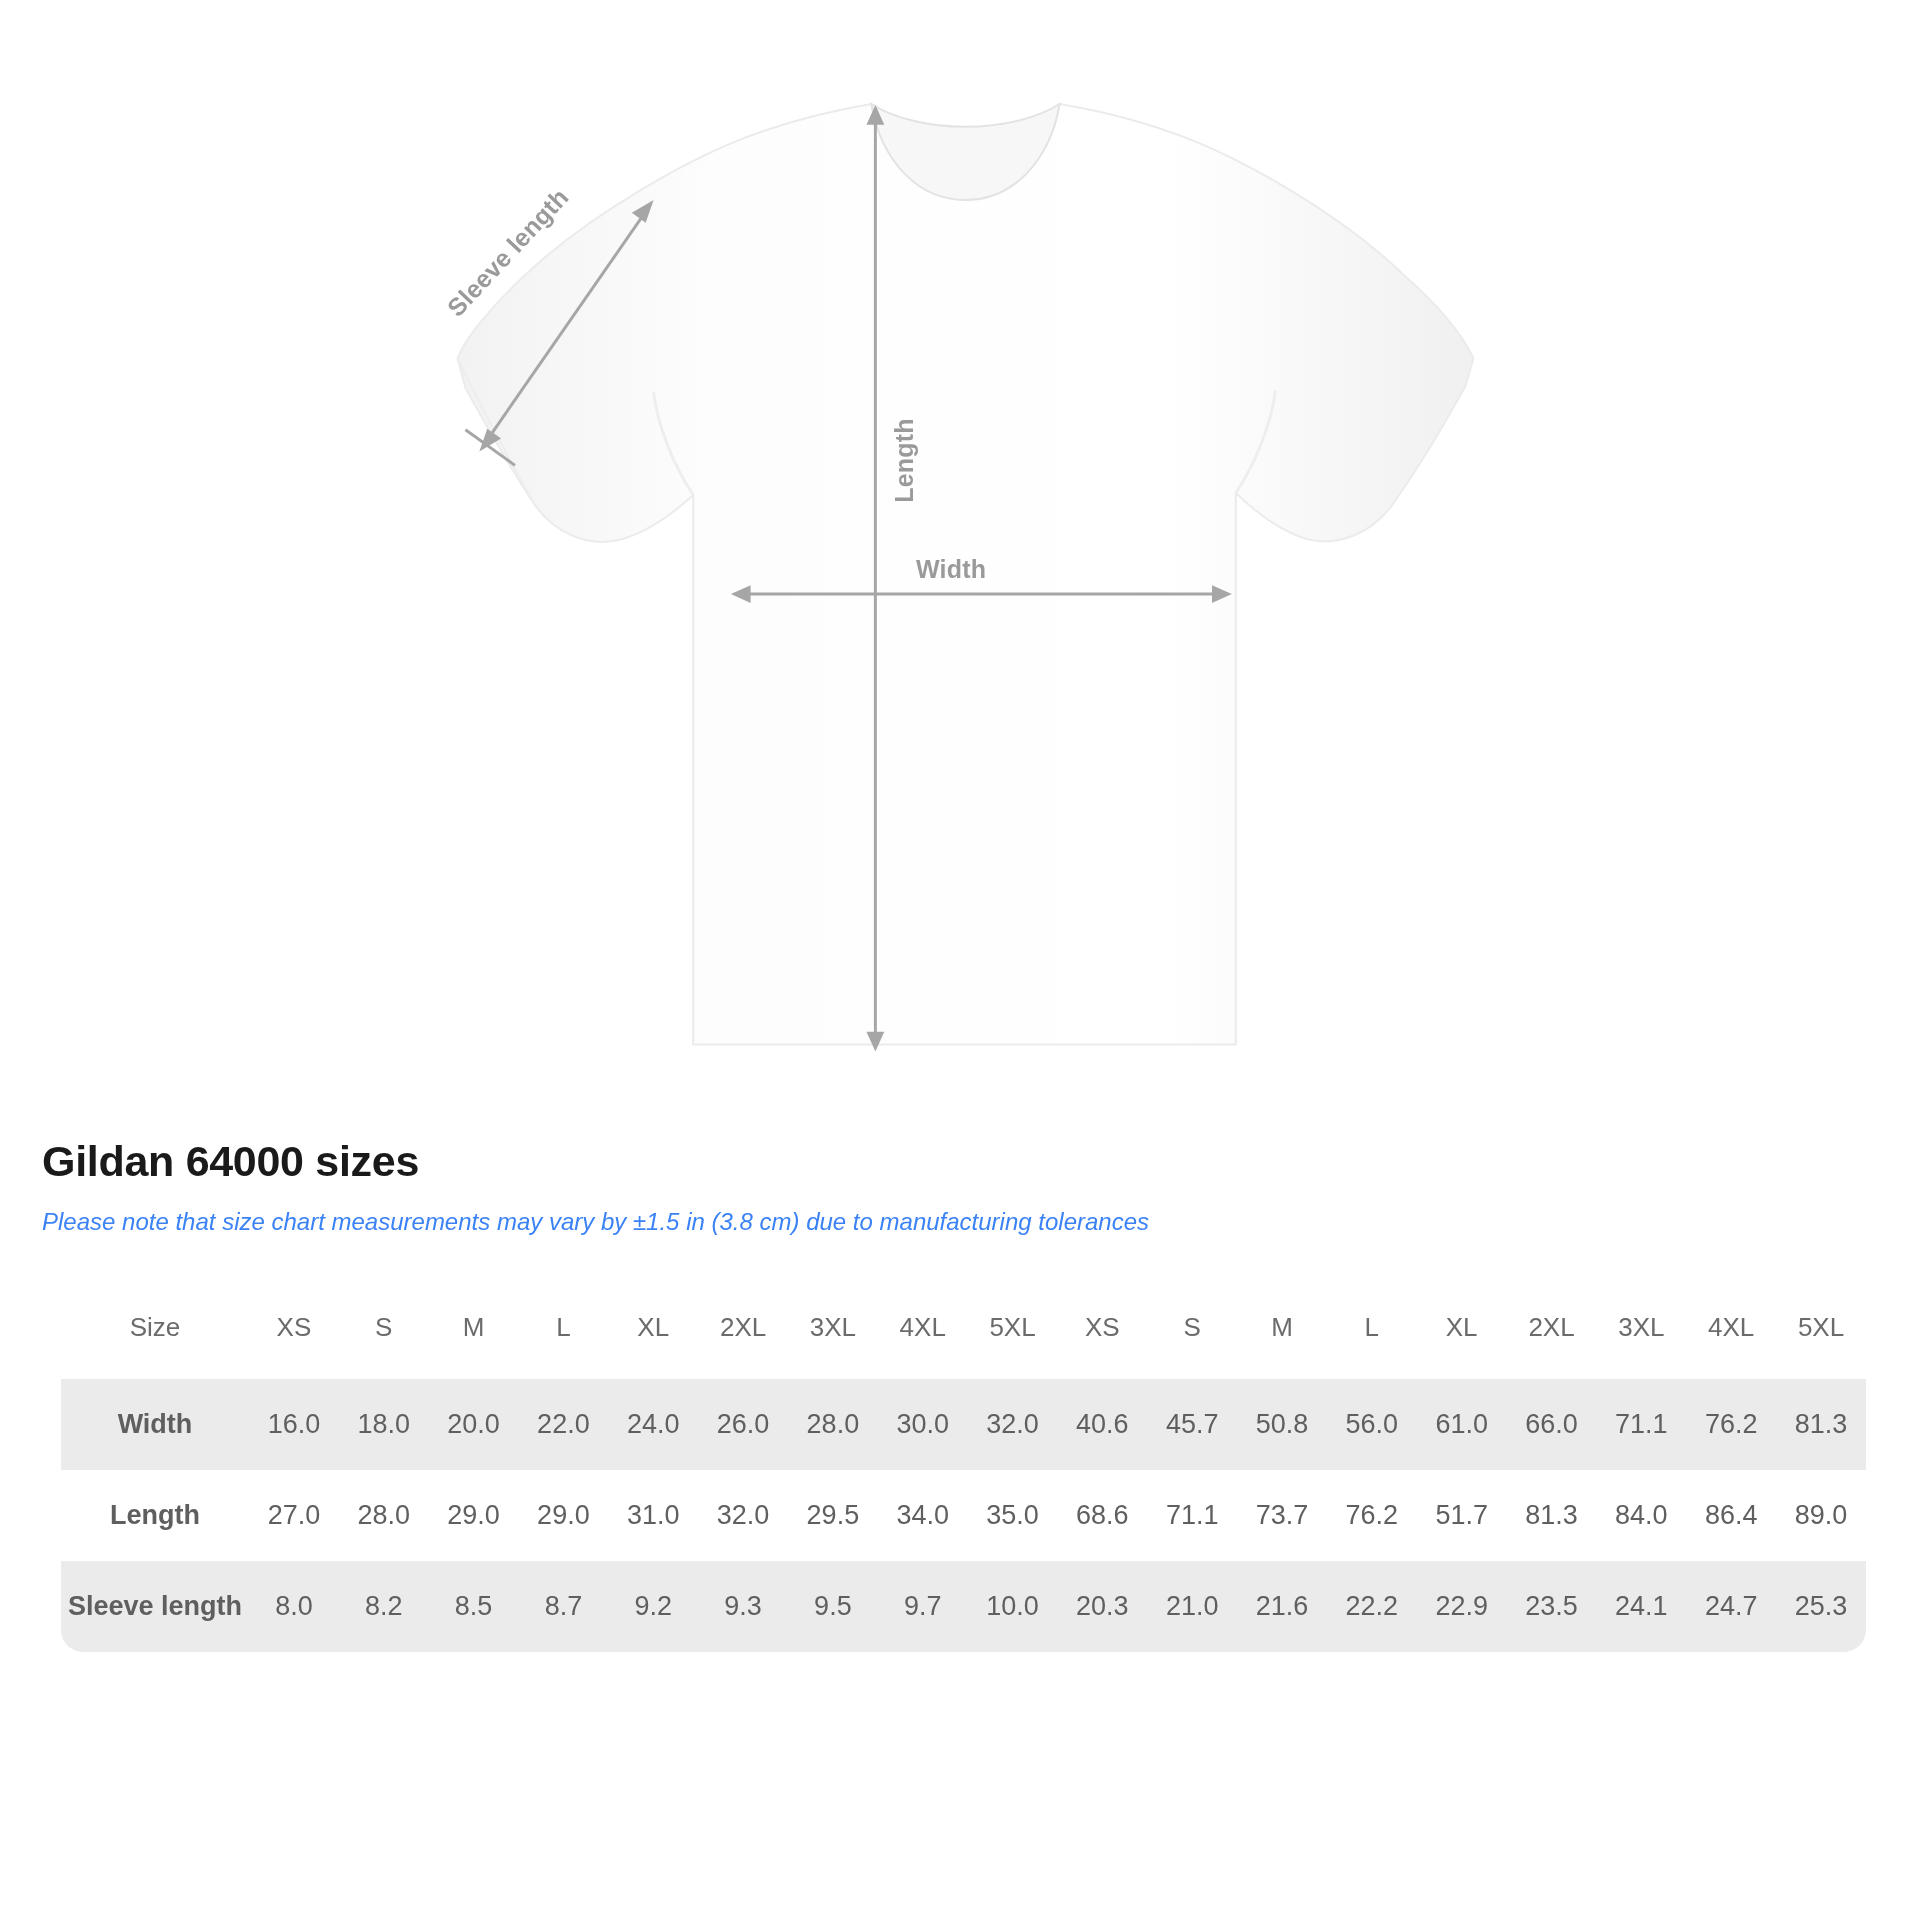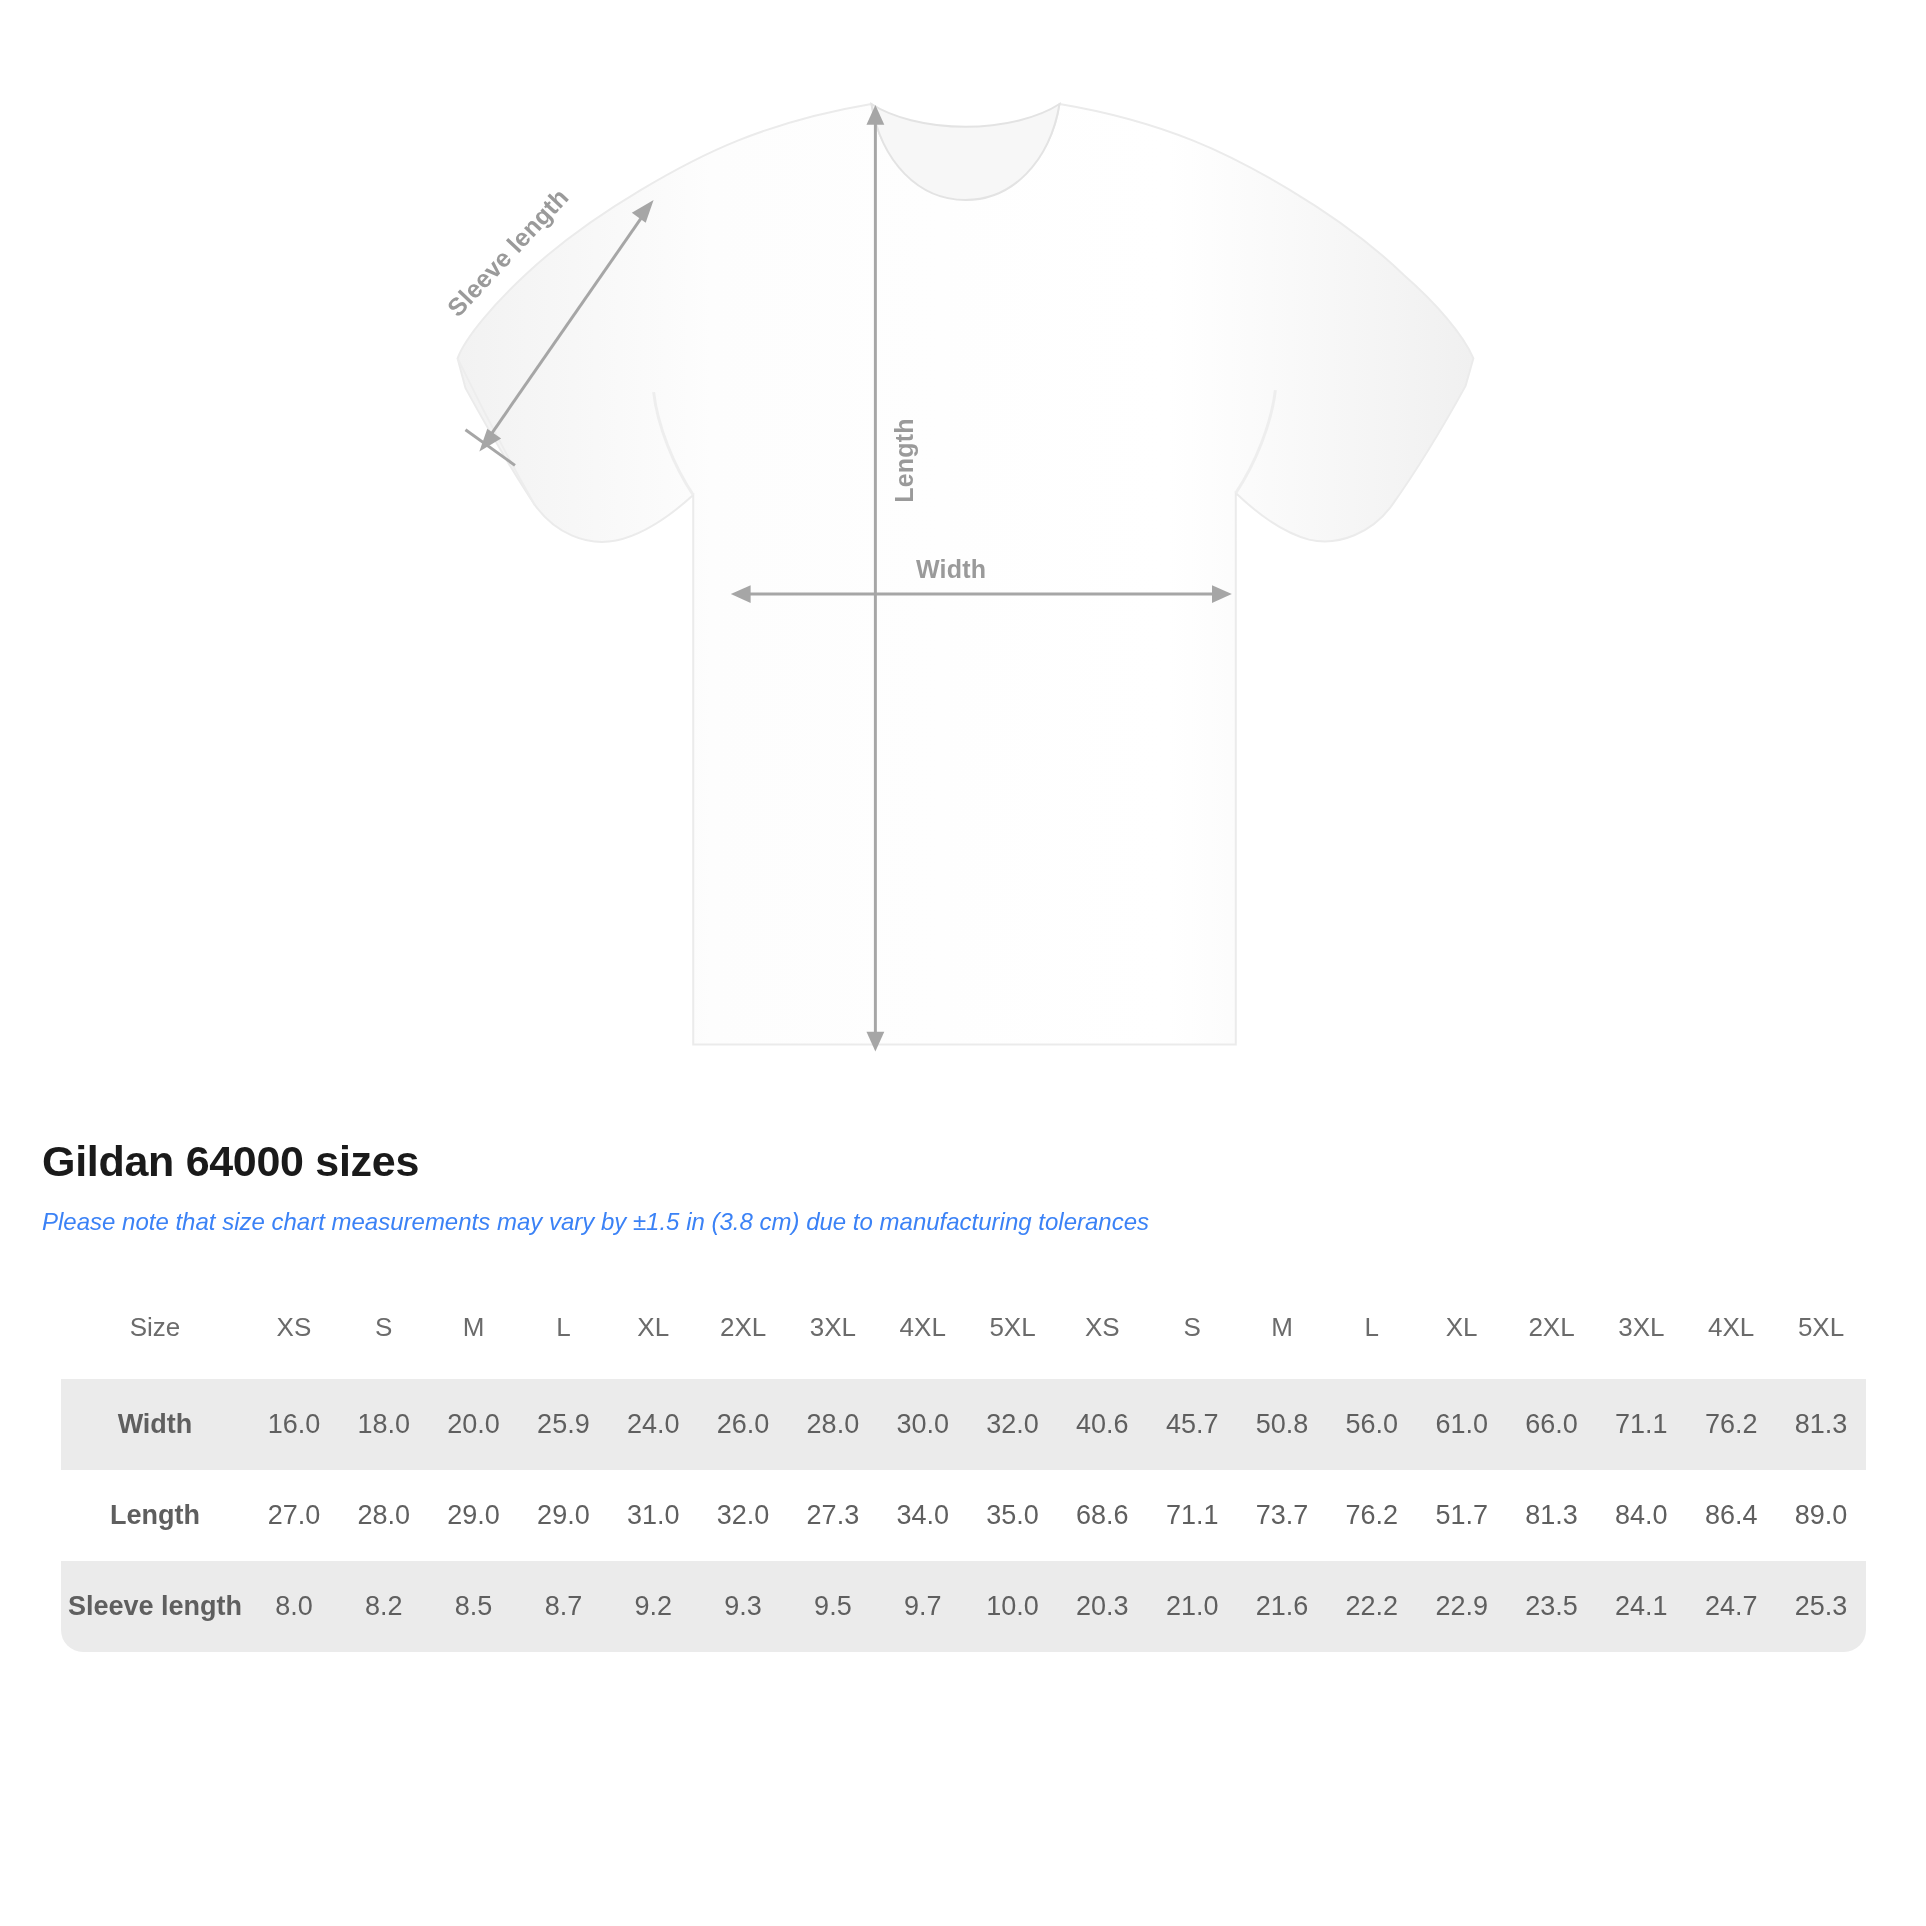--- a/index.html
+++ b/index.html
@@ -265,21 +265,21 @@
           <td>3XL</td>
           <td>4XL</td>
           <td>5XL</td>
         </tr>
 
         <tr class="data-row row-shaded">
           <td class="rowhead">Width</td>
           <td>16.0</td>
           <td>18.0</td>
           <td>20.0</td>
-          <td>25.9</td>
+          <td>22.0</td>
           <td>24.0</td>
           <td>26.0</td>
           <td>28.0</td>
           <td>30.0</td>
           <td>32.0</td>
           <td>40.6</td>
           <td>45.7</td>
           <td>50.8</td>
           <td>56.0</td>
           <td>61.0</td>
@@ -290,21 +290,21 @@
         </tr>
 
         <tr class="data-row row-plain">
           <td class="rowhead">Length</td>
           <td>27.0</td>
           <td>28.0</td>
           <td>29.0</td>
           <td>29.0</td>
           <td>31.0</td>
           <td>32.0</td>
-          <td>27.3</td>
+          <td>29.5</td>
           <td>34.0</td>
           <td>35.0</td>
           <td>68.6</td>
           <td>71.1</td>
           <td>73.7</td>
           <td>76.2</td>
           <td>51.7</td>
           <td>81.3</td>
           <td>84.0</td>
           <td>86.4</td>

